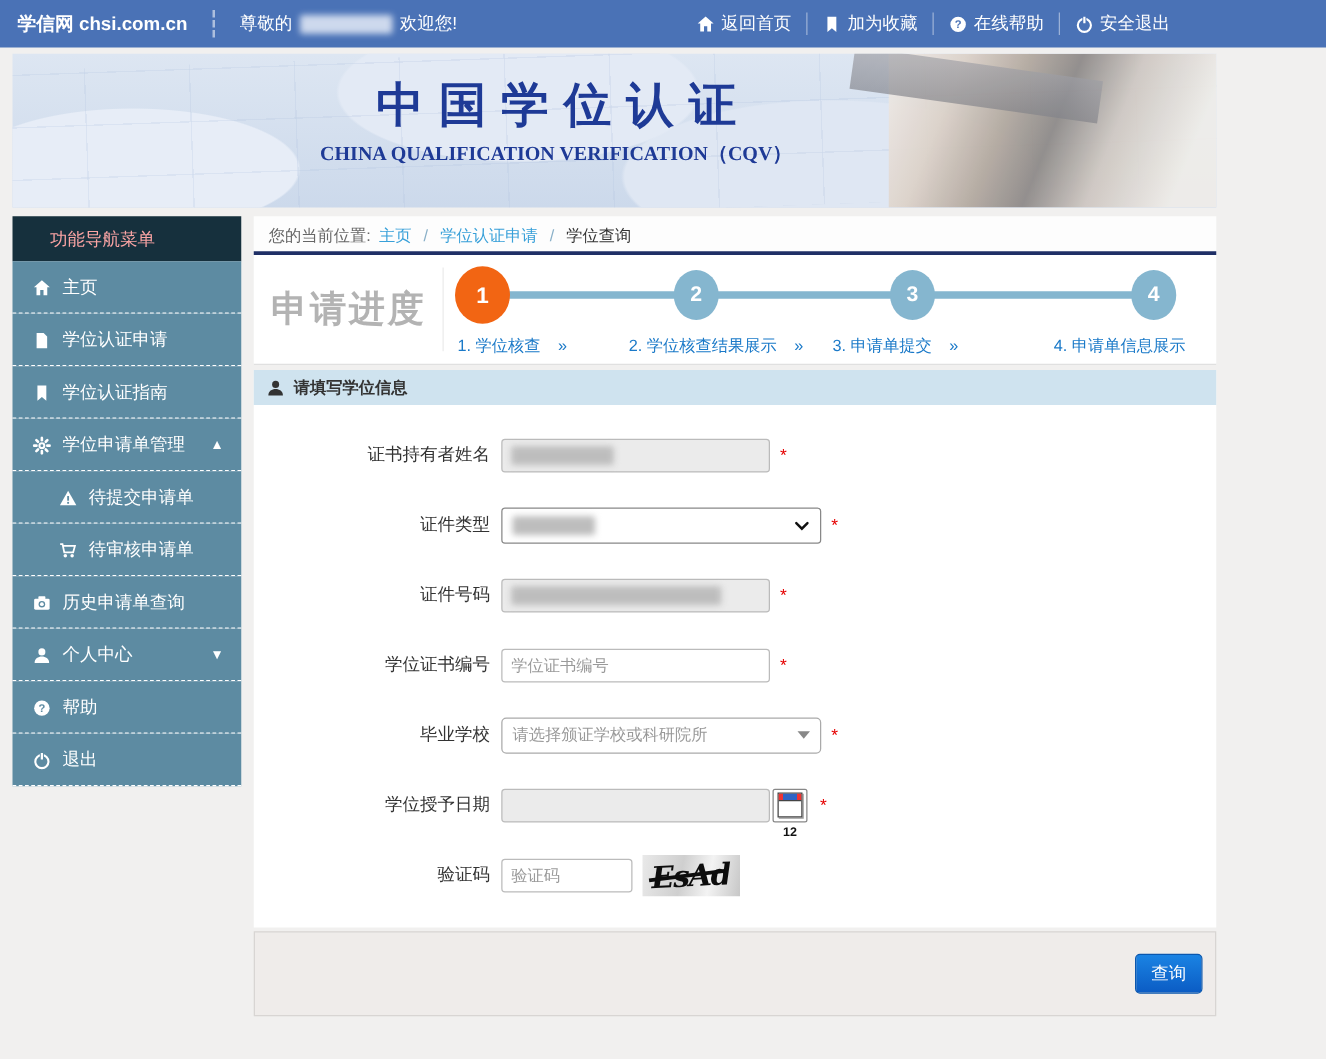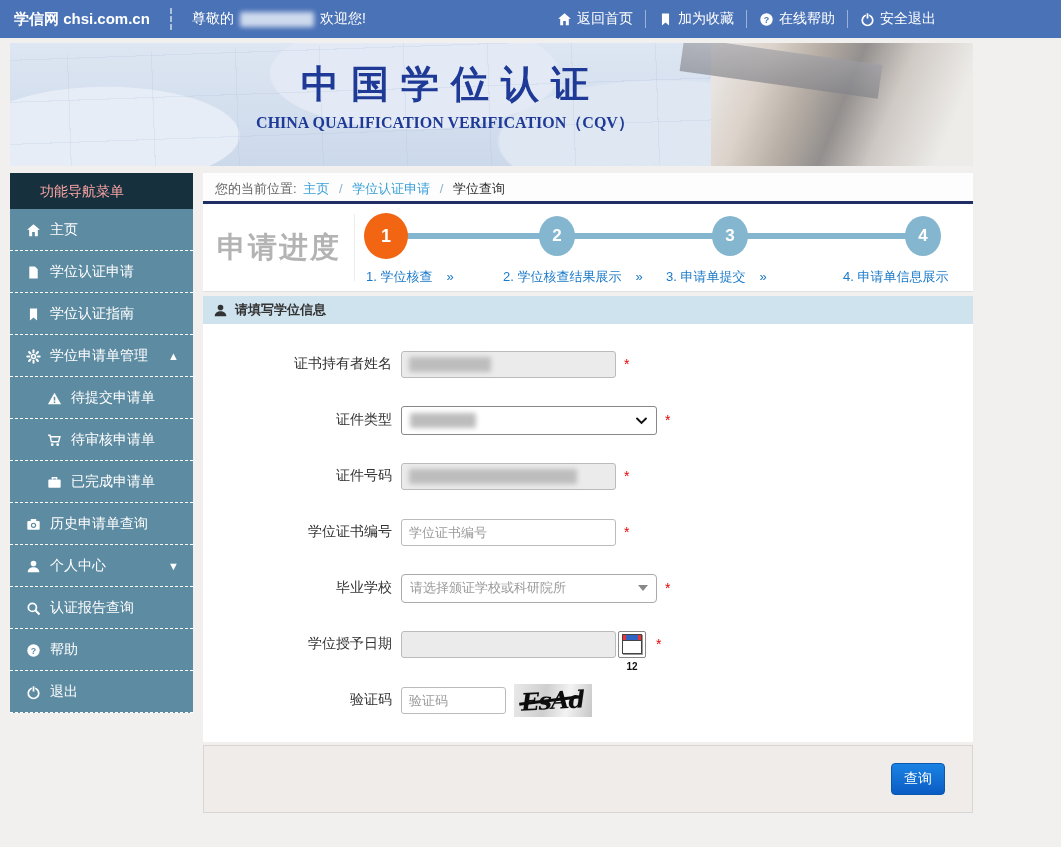--- a/index.html
+++ b/index.html
@@ -155,21 +155,21 @@
     font-size:24px; color:#0d0d0d; letter-spacing:-1px; transform:rotate(-3deg);
   }
   .captcha::after{
     content:""; position:absolute; left:5px; right:12px; top:15px; height:2.5px;
     background:#0d0d0d; transform:rotate(-7deg);
   }
 
   
   .footer-band{
     margin-top:3px; background:var(--c-footer,#efecea); border:1px solid #d8d5d3;
-    height:68px; display:flex; align-items:center; justify-content:flex-end; padding-right:27px;
+    height:68px; display:flex; align-items:center; justify-content:flex-end; padding-right:10px;
   }
   .btn-query{
     width:54px; height:32px; color:#fff; font-size:14px; cursor:pointer;
     background:linear-gradient(180deg,#1a83e3,#0b5cc4); border:1px solid #0a57ae; border-radius:4px;
     font-family:inherit;
   }
 </style>
 </head>
 <body style="--c-topbar: #4a72b6; --c-banner-title: #1e3a96; --c-sb-header: #16303d; --c-sb-item: #5d8ba2; --c-navy: #1f2f66; --c-link: #38a0d9; --c-active: #f26513; --c-circle: #85b6cf; --c-steplbl: #1a79c8; --c-sech: #cfe3ef; --c-req: #e60000; --c-footer: #efecea;">
 
@@ -293,58 +293,40 @@
           <div class="sb-item sub">
             <span class="icon">
               <svg width="15" height="15" viewBox="0 0 16 16" fill="currentColor" aria-hidden="true">
                 <path d="M1.2 2.4h2l1.5 7h7.6l1.5-5.4H4" fill="none" stroke="currentColor" stroke-width="1.5"></path>
                 <circle cx="5.6" cy="12.4" r="1.5"></circle>
                 <circle cx="11.4" cy="12.4" r="1.5"></circle>
               </svg>
             </span>
             <span>待审核申请单</span>
           </div>
-          <div class="sb-item sub">
-            <span class="icon">
-              <svg width="15" height="15" viewBox="0 0 16 16" fill="currentColor" aria-hidden="true">
-                <rect x="1.4" y="4.8" width="13.2" height="8.8" rx="1"></rect>
-                <path d="M5.8 4.8V3h4.4v1.8" fill="none" stroke="currentColor" stroke-width="1.6"></path>
-              </svg>
-            </span>
-            <span>已完成申请单</span>
-          </div>
           <div class="sb-item">
             <span class="icon">
               <svg width="15" height="15" viewBox="0 0 16 16" fill="currentColor" aria-hidden="true">
                 <rect x="1.4" y="4.2" width="13.2" height="9.4" rx="1.2"></rect>
                 <rect x="5" y="2.2" width="6" height="2.4" rx="0.6"></rect>
                 <circle cx="8" cy="8.9" r="2.8" fill="#5d8ba2"></circle>
                 <circle cx="8" cy="8.9" r="1.6"></circle>
               </svg>
             </span>
             <span>历史申请单查询</span>
           </div>
           <div class="sb-item">
             <span class="icon">
               <svg width="15" height="15" viewBox="0 0 16 16" fill="currentColor" aria-hidden="true">
                 <circle cx="8" cy="4.8" r="3"></circle>
                 <path d="M1.8 14.2c0-3.6 3-5.4 6.2-5.4s6.2 1.8 6.2 5.4z"></path>
               </svg>
             </span>
             <span>个人中心</span>
             <span class="chev">▼</span>
-          </div>
-          <div class="sb-item">
-            <span class="icon">
-              <svg width="15" height="15" viewBox="0 0 16 16" fill="currentColor" aria-hidden="true">
-                <circle cx="6.8" cy="6.8" r="4.3" fill="none" stroke="currentColor" stroke-width="1.9"></circle>
-                <line x1="10.2" y1="10.2" x2="14.4" y2="14.4" stroke="currentColor" stroke-width="2.2"></line>
-              </svg>
-            </span>
-            <span>认证报告查询</span>
           </div>
           <div class="sb-item">
             <span class="icon">
               <svg width="15" height="15" viewBox="0 0 16 16" fill="currentColor" aria-hidden="true">
                 <circle cx="8" cy="8" r="6.6"></circle>
                 <text x="8" y="11.2" text-anchor="middle" font-size="9.5" font-weight="bold" fill="#5d8ba2" font-family="inherit">?</text>
               </svg>
             </span>
             <span>帮助</span>
           </div>

